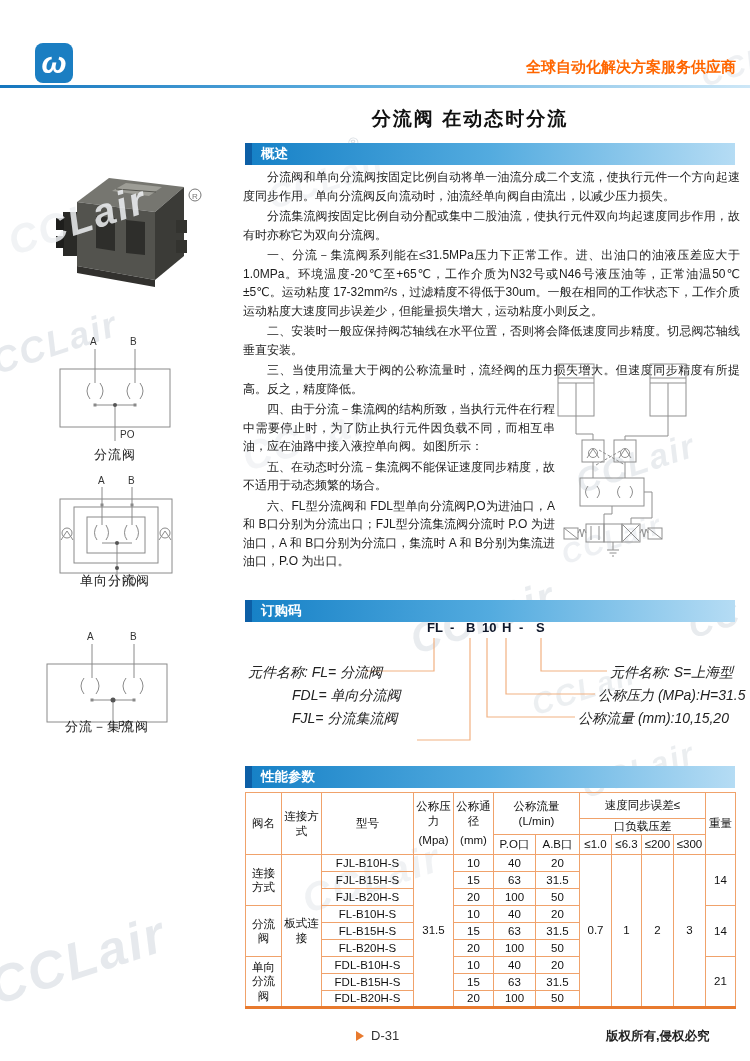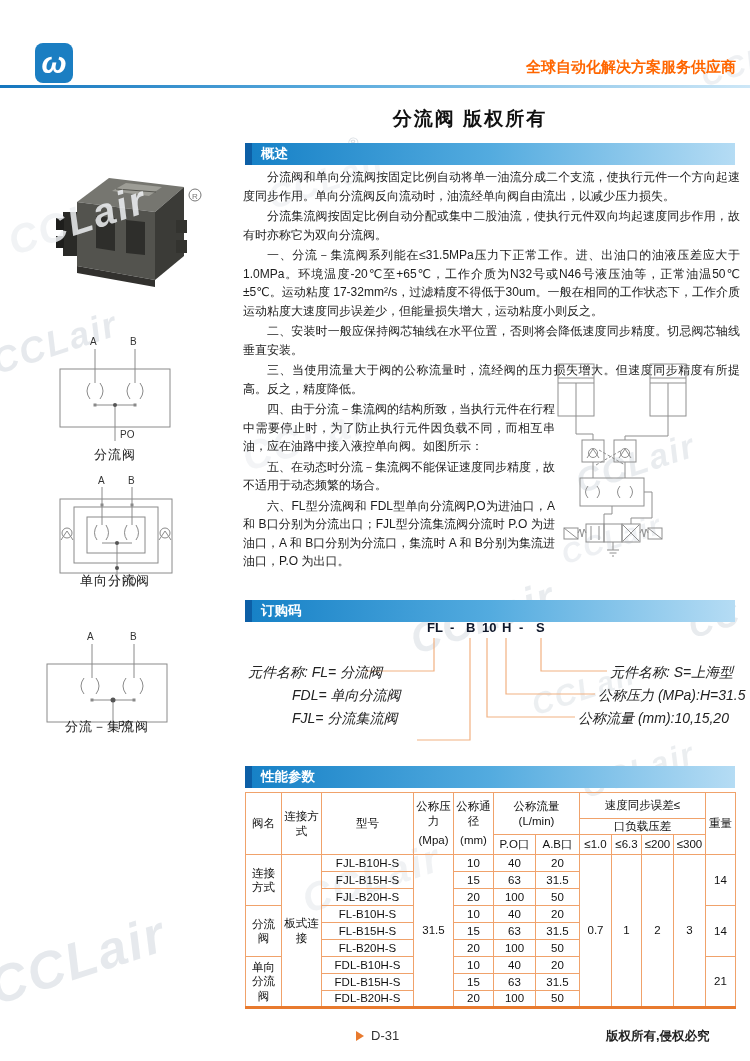--- a/index.html
+++ b/index.html
@@ -81,21 +81,21 @@
 
   <div class="logo">
     <svg class="logo-icon" viewBox="0 0 40 44">
       <rect x="1" y="3" width="38" height="40" rx="8" fill="#1b7ec2"></rect>
       <text x="20" y="33" font-size="30" font-weight="bold" font-style="italic" fill="#fff" text-anchor="middle">ω</text>
     </svg>
   </div>
   <div class="tagline">全球自动化解决方案服务供应商</div>
   <div class="header-rule"></div>
 
-  <div class="page-title">分流阀 版权所有</div>
+  <div class="page-title">分流阀 在动态时分流</div>
 
   <svg class="art" style="left:52px; top:162px;" width="155" height="150" viewBox="0 0 155 150">
     <polygon points="25,40 57,16 132,25 103,50" fill="#767670"></polygon>
     <polygon points="25,40 103,50 103,118 25,104" fill="#53534e"></polygon>
     <polygon points="103,50 132,25 132,94 103,118" fill="#3b3b37"></polygon>
     <polygon points="60,29 74,21 110,25 97,34" fill="#9d9d96"></polygon>
     <line x1="64" y1="27" x2="104" y2="30" stroke="#55554f" stroke-width="1"></line>
     <polygon points="44,54 63,56 63,89 44,86" fill="#2e2e2b"></polygon>
     <polygon points="74,58 93,60 93,93 74,91" fill="#2e2e2b"></polygon>
     <rect x="11" y="50" width="14" height="44" fill="#2a2a27"></rect>

